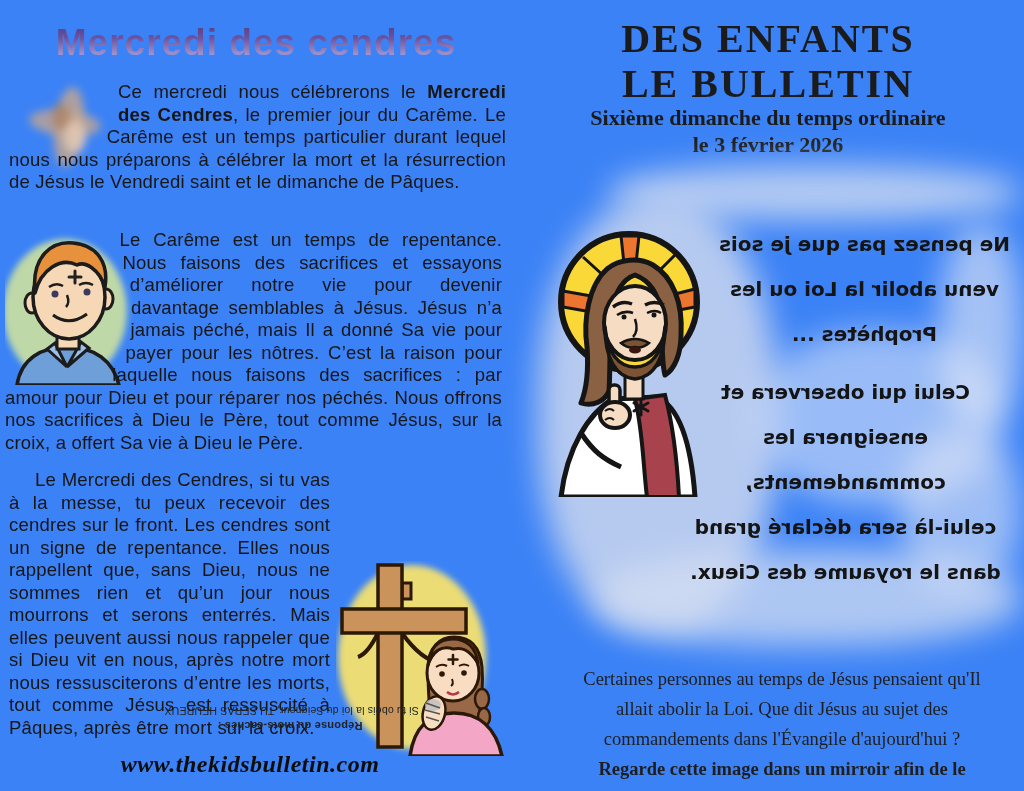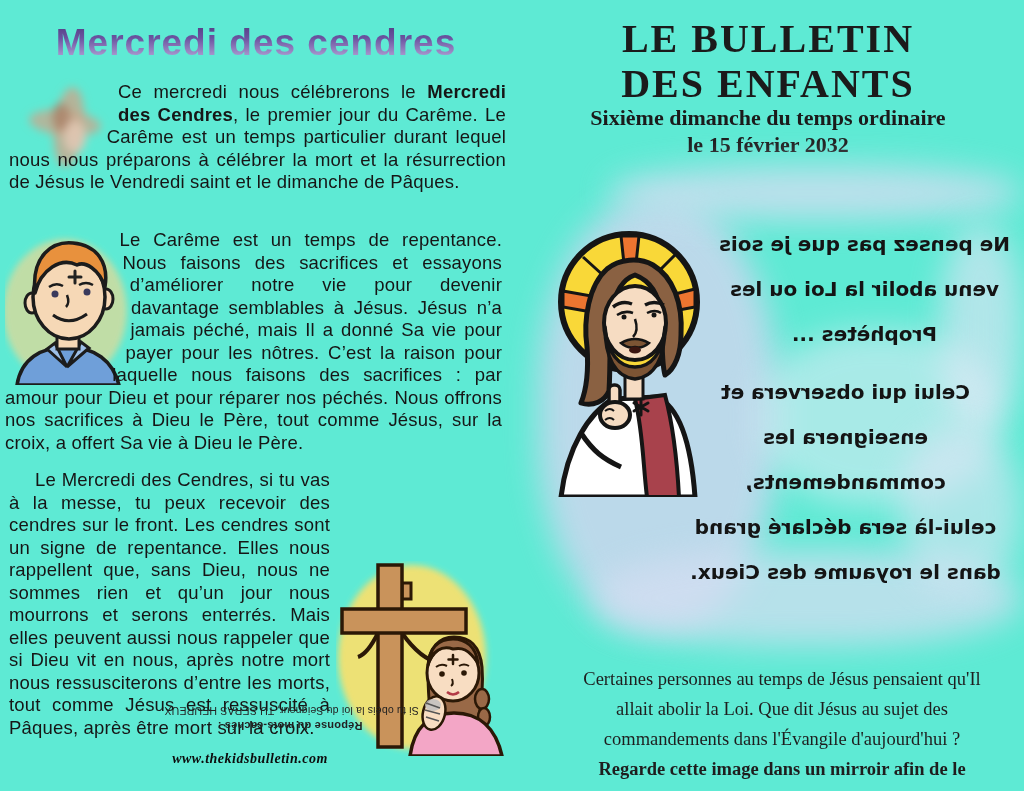--- a/index.html
+++ b/index.html
@@ -1,16 +1,16 @@
 <!DOCTYPE html>
 <html><head>
 <meta charset="utf-8">
 <style>
   html,body{margin:0;padding:0;background:#ffffff;}
-  .sheet{position:relative;width:1024px;height:791px;background:#5eead4;overflow:hidden;
+  .sheet{position:relative;width:1024px;height:791px;background:#3b82f6;overflow:hidden;
          font-family:"Liberation Sans",sans-serif;}
   .abs{position:absolute;}
   p{margin:1px;}
 
   
   .lp-title{top:22px;left:0;width:512px;text-align:center;
     font-family:"Liberation Sans",sans-serif;font-weight:bold;font-size:37px;letter-spacing:1px;
     background:linear-gradient(180deg,#4e3a7e 0%,#6b53a0 38%,#a493cb 78%,#bcaad9 100%);
     -webkit-background-clip:text;background-clip:text;color:transparent;}
   .body{font-size:18.5px;line-height:22.5px;color:#161616;text-align:justify;letter-spacing:0.2px;}
@@ -20,21 +20,21 @@
   .float-ash{float:left;width:104px;height:96px;margin:-2px 8px -32px 6px;overflow:visible;
     shape-outside:ellipse(50px 34px at 50% 38%);}
   .float-boy{float:left;width:128px;height:154px;margin:2px 8px 2px 0;
     shape-outside:ellipse(62px 74px at 47% 52%);}
   .float-girl{float:right;width:170px;height:195px;margin-top:92px;margin-left:6px;}
   .answer{top:703px;left:110px;width:360px;transform:rotate(180deg);text-align:center;
     color:#222;font-size:10.5px;line-height:15px;letter-spacing:0.2px;}
   .answer .lbl{font-weight:bold;font-size:11px;}
   .website{top:751px;left:95px;width:310px;text-align:center;
     font-family:"Liberation Serif",serif;font-weight:bold;font-style:italic;
-    font-size:14px;color:#0d0d0d;letter-spacing:0.5px;}
+    font-size:24px;color:#0d0d0d;letter-spacing:0.5px;}
 
   
   .rp-title{top:16px;left:512px;width:512px;text-align:center;
     font-family:"Liberation Serif",serif;font-weight:bold;color:#1b1b1b;
     font-size:40px;line-height:45px;letter-spacing:2px;}
   .rp-subtitle{top:104px;left:512px;width:512px;text-align:center;
     font-family:"Liberation Serif",serif;font-weight:bold;color:#1b1b1b;
     font-size:22px;line-height:27px;}
   .wash{position:absolute;border-radius:45%;filter:blur(16px);z-index:1;}
   .jesus{z-index:2;}
@@ -133,26 +133,26 @@
   <div class="website abs">www.thekidsbulletin.com</div>
 
   <div class="wash" style="left:538px;top:200px;width:240px;height:430px;background:#ccd7ef;opacity:.85;"></div>
   <div class="wash" style="left:610px;top:166px;width:410px;height:54px;background:#d4def2;opacity:.8;"></div>
   <div class="wash" style="left:940px;top:225px;width:82px;height:205px;background:#dde4f5;opacity:.65;"></div>
   <div class="wash" style="left:596px;top:550px;width:425px;height:96px;background:#d4def2;opacity:.75;"></div>
   <div class="wash" style="left:760px;top:330px;width:240px;height:175px;background:#e6ebf8;opacity:.55;"></div>
   <div class="wash" style="left:900px;top:430px;width:120px;height:160px;background:#dde4f5;opacity:.6;"></div>
 
   <div class="rp-title abs">
+    <div>DES ENFANTS</div>
     <div>LE BULLETIN</div>
-    <div>DES ENFANTS</div>
   </div>
   <div class="rp-subtitle abs">
     <div>Sixième dimanche du temps ordinaire</div>
-    <div>le 15 février 2032</div>
+    <div>le 3 février 2026</div>
   </div>
 
   <svg class="abs jesus" style="left:551px;top:227px;" viewBox="0 0 150 270" width="150" height="270">
     <circle cx="78" cy="75" r="68" fill="#f9d838" stroke="#151515" stroke-width="6"></circle>
     <polygon points="70,9 88,9 84,46 74,46" fill="#ec7530" stroke="#151515" stroke-width="3"></polygon>
     <polygon points="12,64 46,70 46,86 12,80" fill="#ec7530" stroke="#151515" stroke-width="3"></polygon>
     <polygon points="144,62 112,70 112,86 144,80" fill="#ec7530" stroke="#151515" stroke-width="3"></polygon>
     <path d="M32,30 L54,50 M124,28 L104,48" stroke="#151515" stroke-width="3"></path>
     <path d="M56,42 C38,58 32,92 36,120 C38,148 34,166 30,176 C42,180 54,174 58,164 C60,130 58,104 60,86 C64,64 72,52 84,48 C100,54 108,68 110,88 C112,112 110,134 114,148 C124,142 130,126 130,108 C132,76 122,50 102,38 C88,30 68,32 56,42 Z" fill="#8a6142" stroke="#151515" stroke-width="5" stroke-linejoin="round"></path>
     <path d="M10,270 C16,220 38,186 62,172 L106,170 C128,180 140,214 144,270 Z" fill="#ffffff" stroke="#151515" stroke-width="5"></path>

